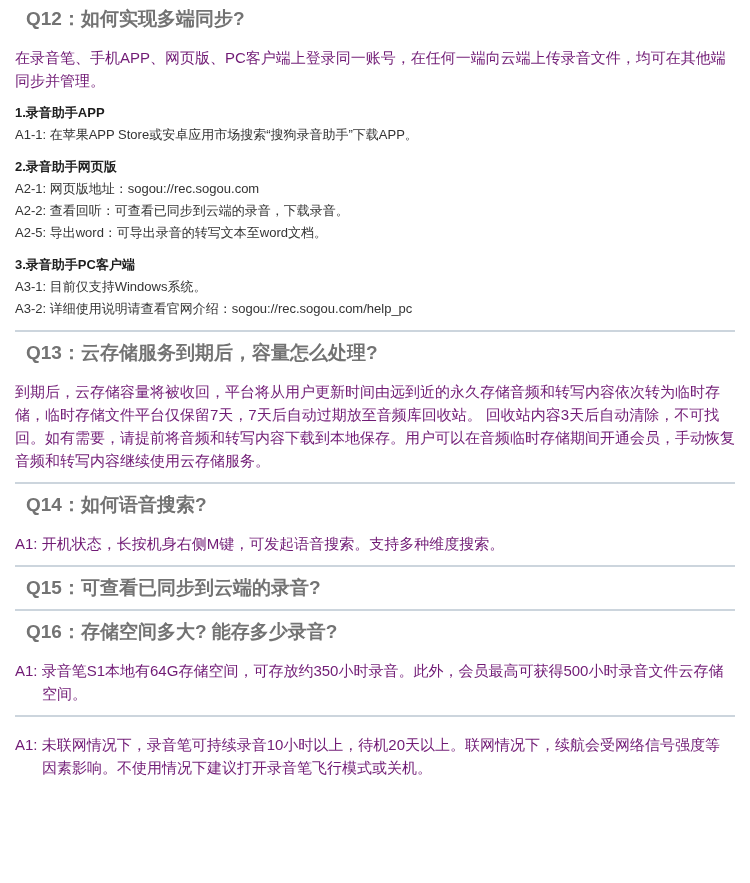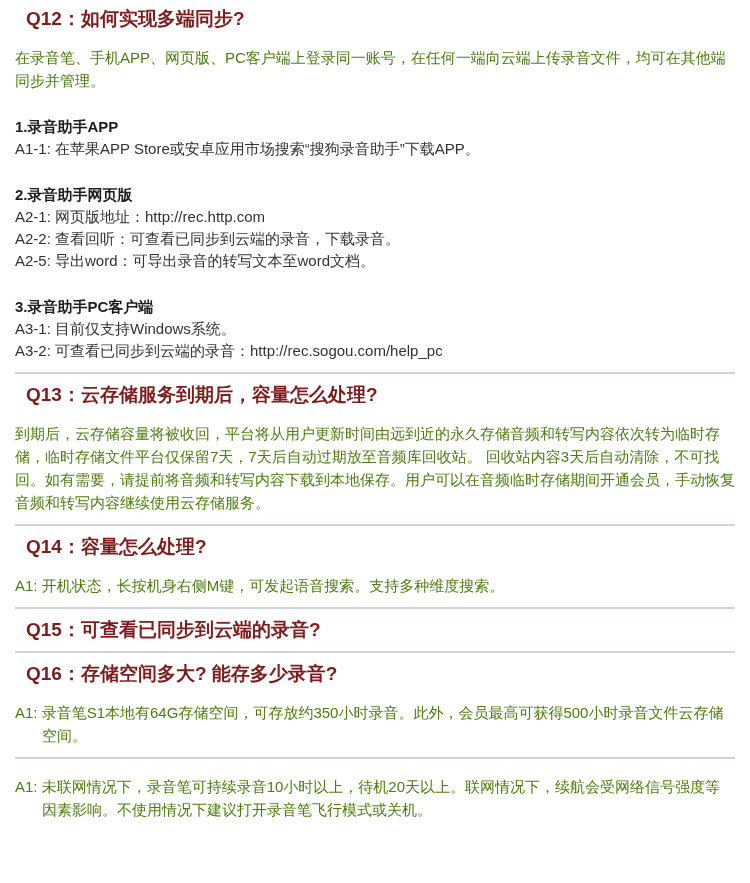--- a/index.html
+++ b/index.html
@@ -17,40 +17,40 @@
   }
   .page {
     padding: 6px 15px 0 15px;
     box-sizing: border-box;
     width: 750px;
   }
   .q {
     font-size: 19px;
     line-height: 22px;
     font-weight: 700;
-    color: #7f1d1d;
+    color: #737373;
     margin: 10px 0 0 0;
     padding-left: 11px;
   }
   .page > section:first-child .q {
     margin-top: 2px;
   }
   .para {
     font-size: 15px;
     line-height: 23px;
     margin: 16px 0 0 0;
-    color: #4d7c0f;
+    color: #701a75;
   }
   .hang {
     padding-left: 27px;
     text-indent: -27px;
   }
   .group {
-    margin-top: 24px;
-    font-size: 15px;
+    margin-top: 10px;
+    font-size: 13px;
     color: #333333;
   }
   .gtitle {
     font-weight: 700;
     line-height: 22px;
     color: #1d1d1d;
   }
   .gline {
     line-height: 22px;
   }
@@ -70,43 +70,43 @@
     <h2 class="q">Q12：如何实现多端同步?</h2>
     <p class="para">在录音笔、手机APP、网页版、PC客户端上登录同一账号，在任何一端向云端上传录音文件，均可在其他端同步并管理。</p>
 
     <div class="group">
       <div class="gtitle">1.录音助手APP</div>
       <div class="gline">A1-1: 在苹果APP Store或安卓应用市场搜索“搜狗录音助手”下载APP。</div>
     </div>
 
     <div class="group">
       <div class="gtitle">2.录音助手网页版</div>
-      <div class="gline">A2-1: 网页版地址：http://rec.http.com</div>
+      <div class="gline">A2-1: 网页版地址：sogou://rec.sogou.com</div>
       <div class="gline">A2-2: 查看回听：可查看已同步到云端的录音，下载录音。</div>
       <div class="gline">A2-5: 导出word：可导出录音的转写文本至word文档。</div>
     </div>
 
     <div class="group">
       <div class="gtitle">3.录音助手PC客户端</div>
       <div class="gline">A3-1: 目前仅支持Windows系统。</div>
-      <div class="gline">A3-2: 可查看已同步到云端的录音：http://rec.sogou.com/help_pc</div>
+      <div class="gline">A3-2: 详细使用说明请查看官网介绍：sogou://rec.sogou.com/help_pc</div>
     </div>
   </section>
 
   <hr class="divider">
 
   <section class="qa">
     <h2 class="q">Q13：云存储服务到期后，容量怎么处理?</h2>
     <p class="para">到期后，云存储容量将被收回，平台将从用户更新时间由远到近的永久存储音频和转写内容依次转为临时存储，临时存储文件平台仅保留7天，7天后自动过期放至音频库回收站。 回收站内容3天后自动清除，不可找回。如有需要，请提前将音频和转写内容下载到本地保存。用户可以在音频临时存储期间开通会员，手动恢复音频和转写内容继续使用云存储服务。</p>
   </section>
 
   <hr class="divider">
 
   <section class="qa">
-    <h2 class="q">Q14：容量怎么处理?</h2>
+    <h2 class="q">Q14：如何语音搜索?</h2>
     <p class="para hang">A1: 开机状态，长按机身右侧M键，可发起语音搜索。支持多种维度搜索。</p>
   </section>
 
   <hr class="divider">
 
   <section class="qa">
     <h2 class="q">Q15：可查看已同步到云端的录音?</h2>
   </section>
 
   <hr class="divider">

